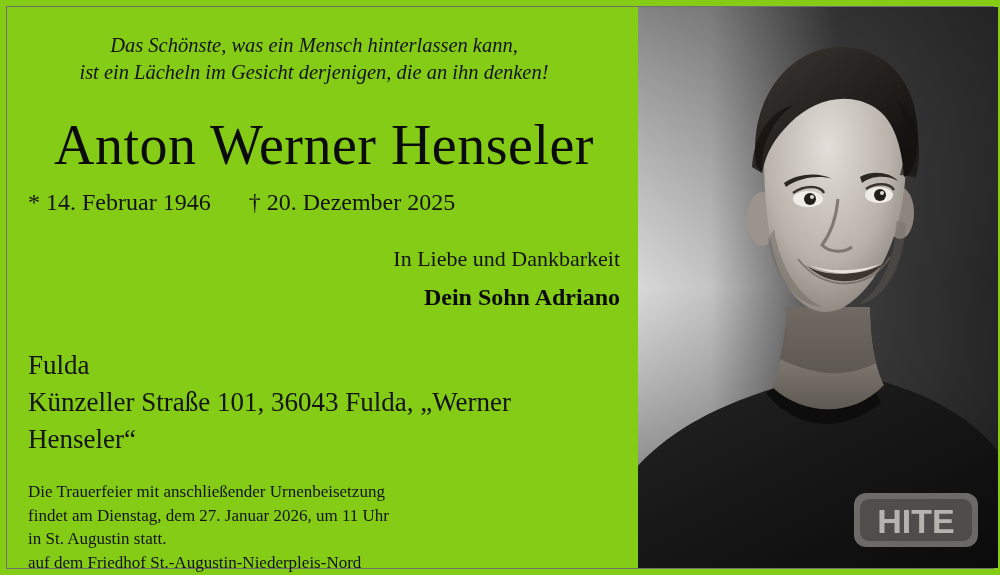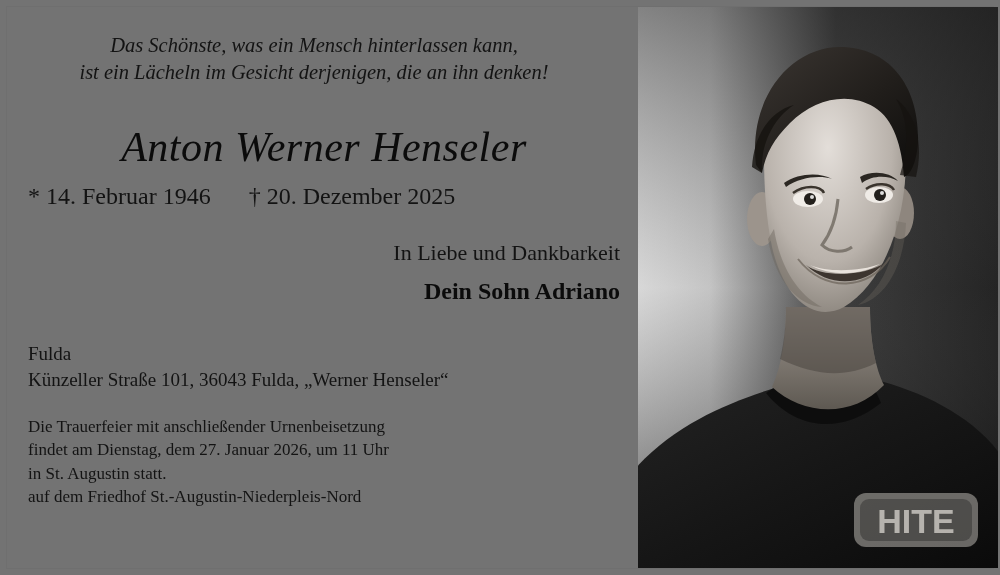--- a/index.html
+++ b/index.html
@@ -4,21 +4,21 @@
 <style>
   html, body {
     margin: 0;
     padding: 0;
     background: #ffffff;
   }
   .page {
     position: relative;
     width: 1000px;
     height: 575px;
-    background: #737373;
+    background: #84cc16;
     overflow: hidden;
     font-family: "Liberation Serif", serif;
     color: #111111;
   }
   
   .card-border {
     position: absolute;
     left: 6px;
     top: 6px;
     right: 6px;
@@ -39,27 +39,26 @@
   .motto {
     text-align: center;
     font-style: italic;
     font-size: 20.5px;
     line-height: 1.33;
     margin: 10px 40px 0 20px;
     color: #131313;
   }
   .motto div { white-space: nowrap; }
   .name {
-    margin-top: 36px;
+    margin-top: 26px;
     text-align: center;
-    font-size: 42px;
+    font-size: 56px;
     letter-spacing: 0.5px;
     white-space: nowrap;
     color: #0b0b0b;
-    font-style: italic;
   }
   .dates {
     margin-top: 12px;
     font-size: 24px;
     color: #131313;
   }
   .dates .sep { display: inline-block; width: 26px; }
   .tribute {
     margin-top: 30px;
     text-align: right;
@@ -68,21 +67,21 @@
   }
   .tribute-bold {
     margin-top: 12px;
     text-align: right;
     font-size: 24px;
     font-weight: bold;
     color: #0b0b0b;
   }
   .address {
     margin-top: 36px;
-    font-size: 19px;
+    font-size: 27px;
     line-height: 1.38;
     text-align: left;
     color: #131313;
   }
   .ceremony {
     margin-top: 22px;
     font-size: 17px;
     line-height: 1.38;
     text-align: left;
     color: #131313;

